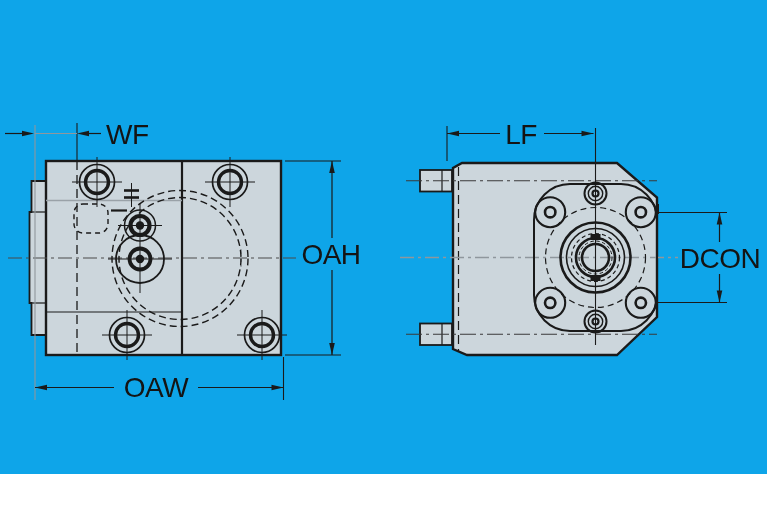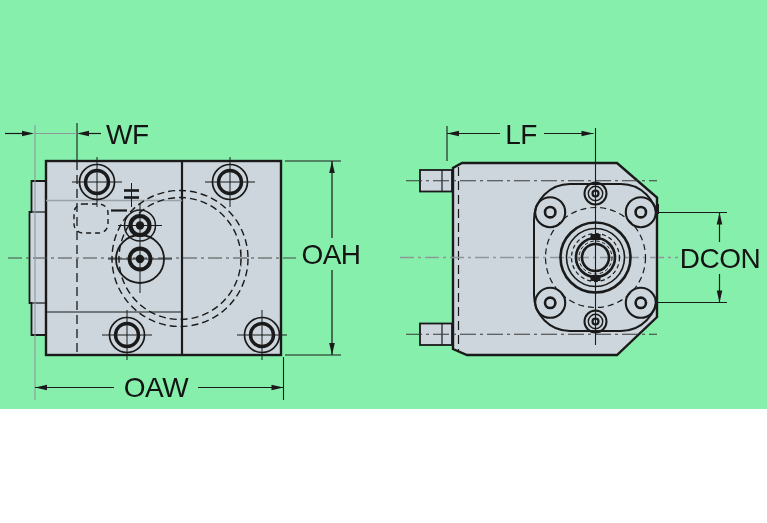--- a/index.html
+++ b/index.html
@@ -3,22 +3,22 @@
 <meta charset="utf-8">
 <style>
   html, body {
     margin: 0;
     padding: 0;
     background: #ffffff;
   }
   .stage {
     position: relative;
     width: 767px;
-    height: 409px;
-    background: #86efac;
+    height: 474px;
+    background: #0ea5e9;
     overflow: hidden;
   }
   svg {
     display: block;
   }
   .dim-label {
     font-family: "Liberation Sans", "DejaVu Sans", sans-serif;
     font-size: 28px;
     letter-spacing: -0.5px;
     fill: #141414;

